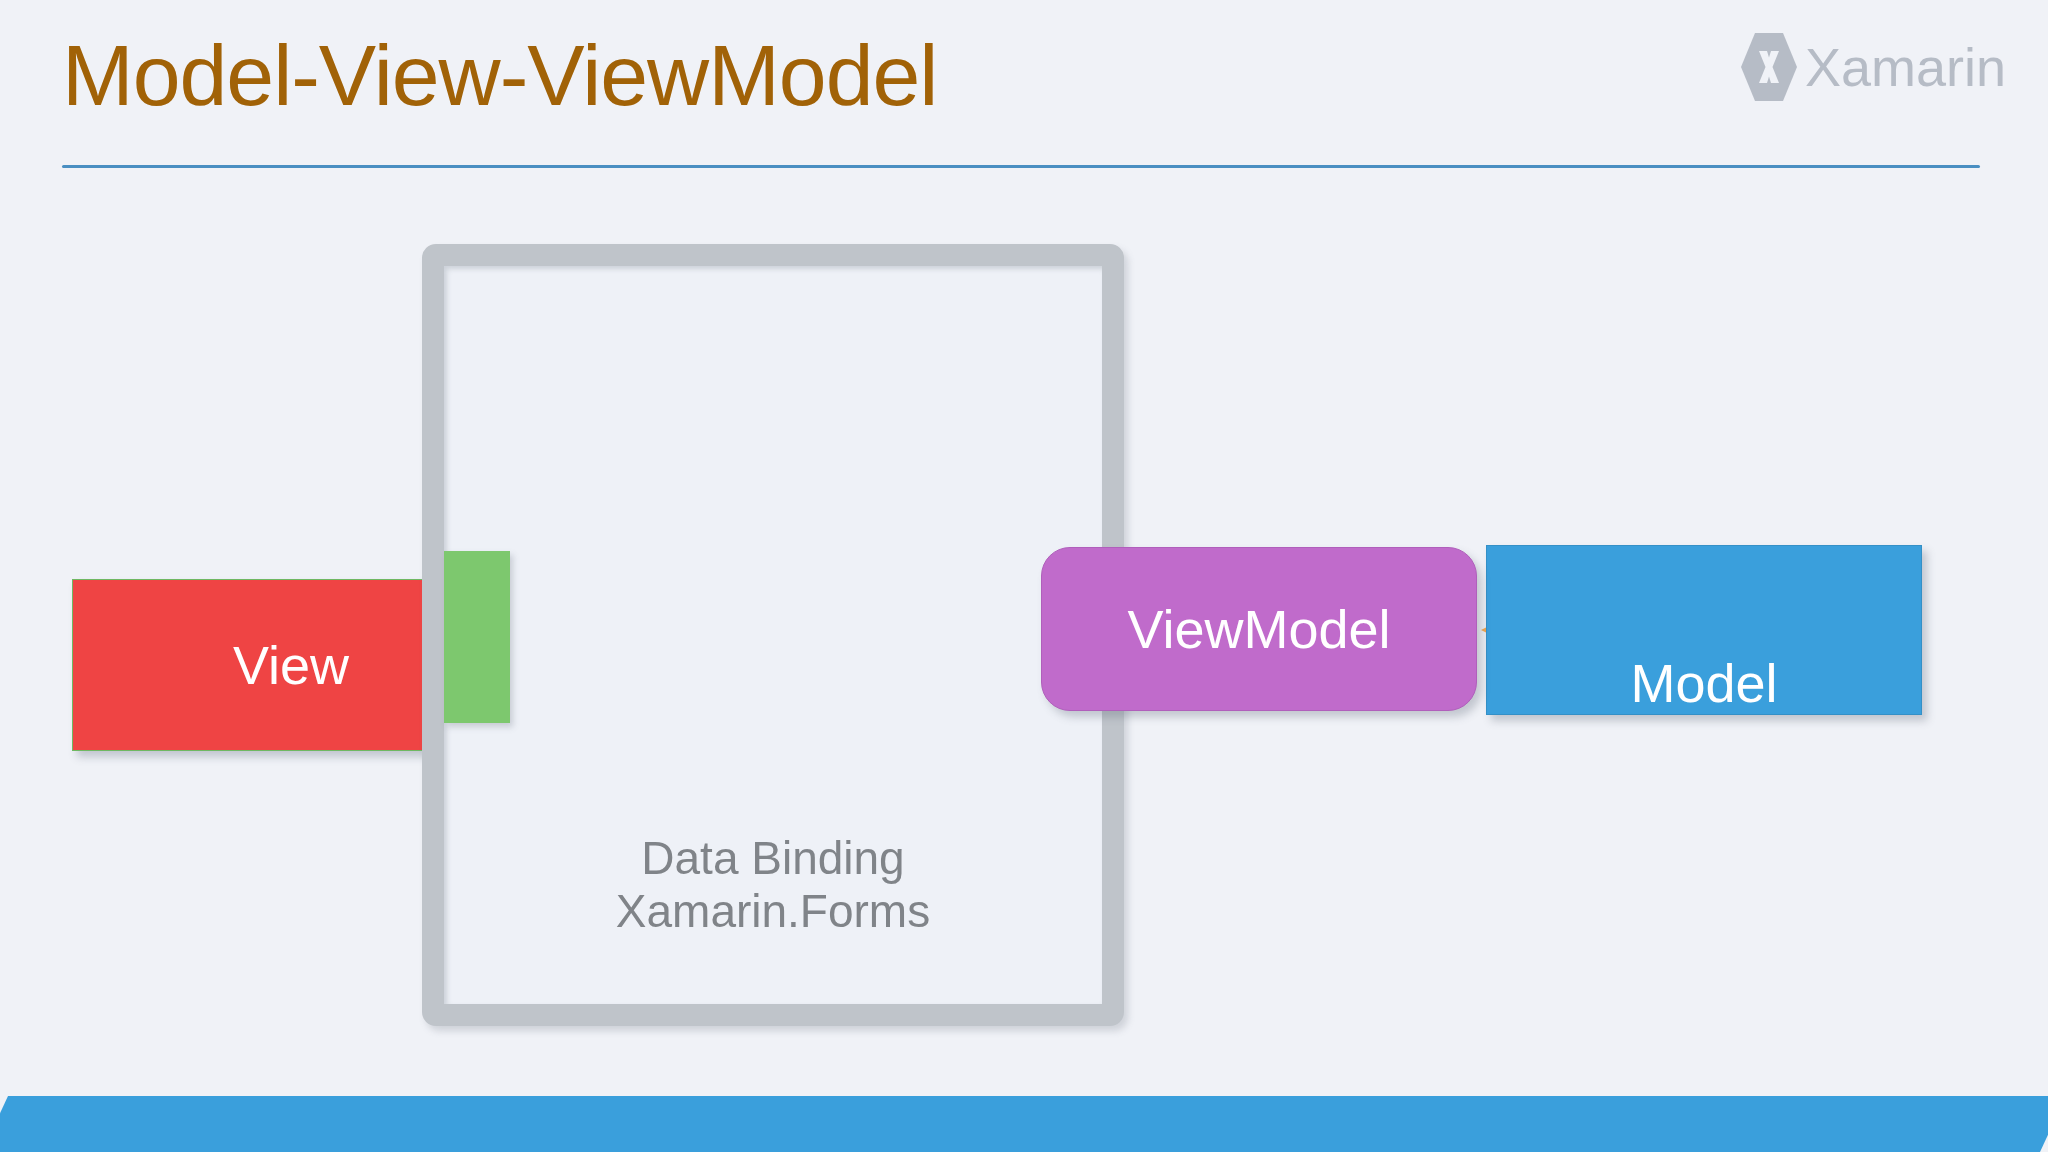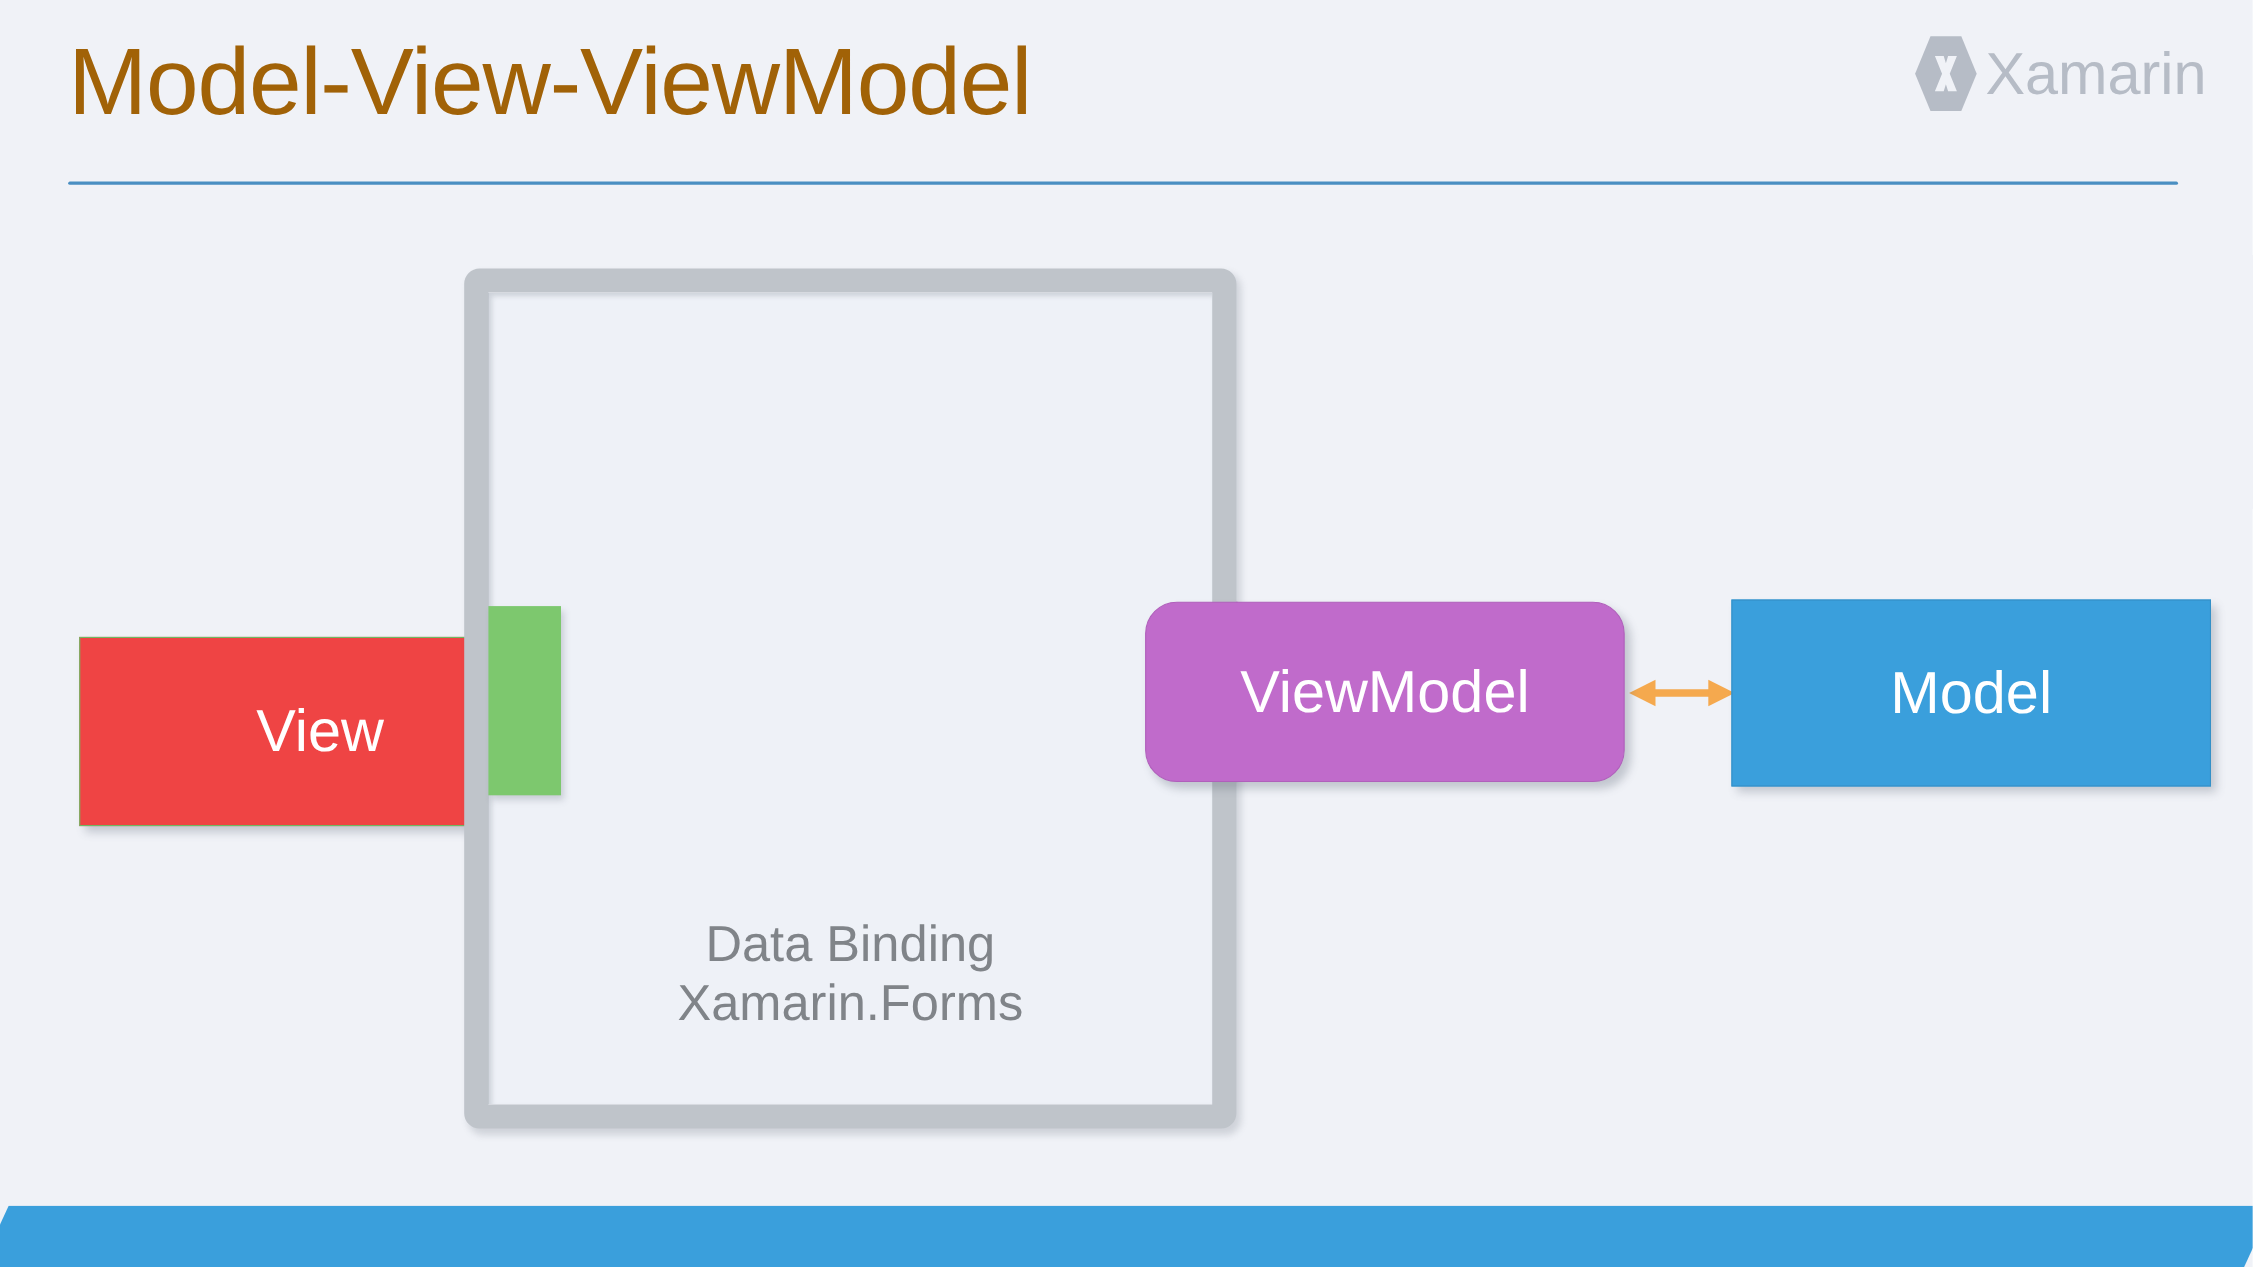--- a/index.html
+++ b/index.html
@@ -101,24 +101,25 @@
     border: 1px solid #6fb862;
     margin-top: 28px;
   }
   #node-viewmodel {
     left: 1041px; top: 547px;
     width: 436px;  height: 164px;
     background: #C06BCB;
     border: 1px solid #b05fbb;
   }
   #node-model {
-    left: 1574px; top: 545px;
+    left: 1486px; top: 545px;
     width: 436px;  height: 170px;
     background: #3A9FDC;
     border: 1px solid #3490c7;
+    align-items: flex-end;
   }
 
   
   #node-view      { z-index: 3; }
   #frame          { z-index: 4; }
   #frame-inner-shadow { z-index: 5; }
   #node-view-strip{ z-index: 6; }
   #node-vm-strip  { z-index: 2; }
   #node-viewmodel { z-index: 6; border-radius: 29px; }
   #node-model     { z-index: 3; }

